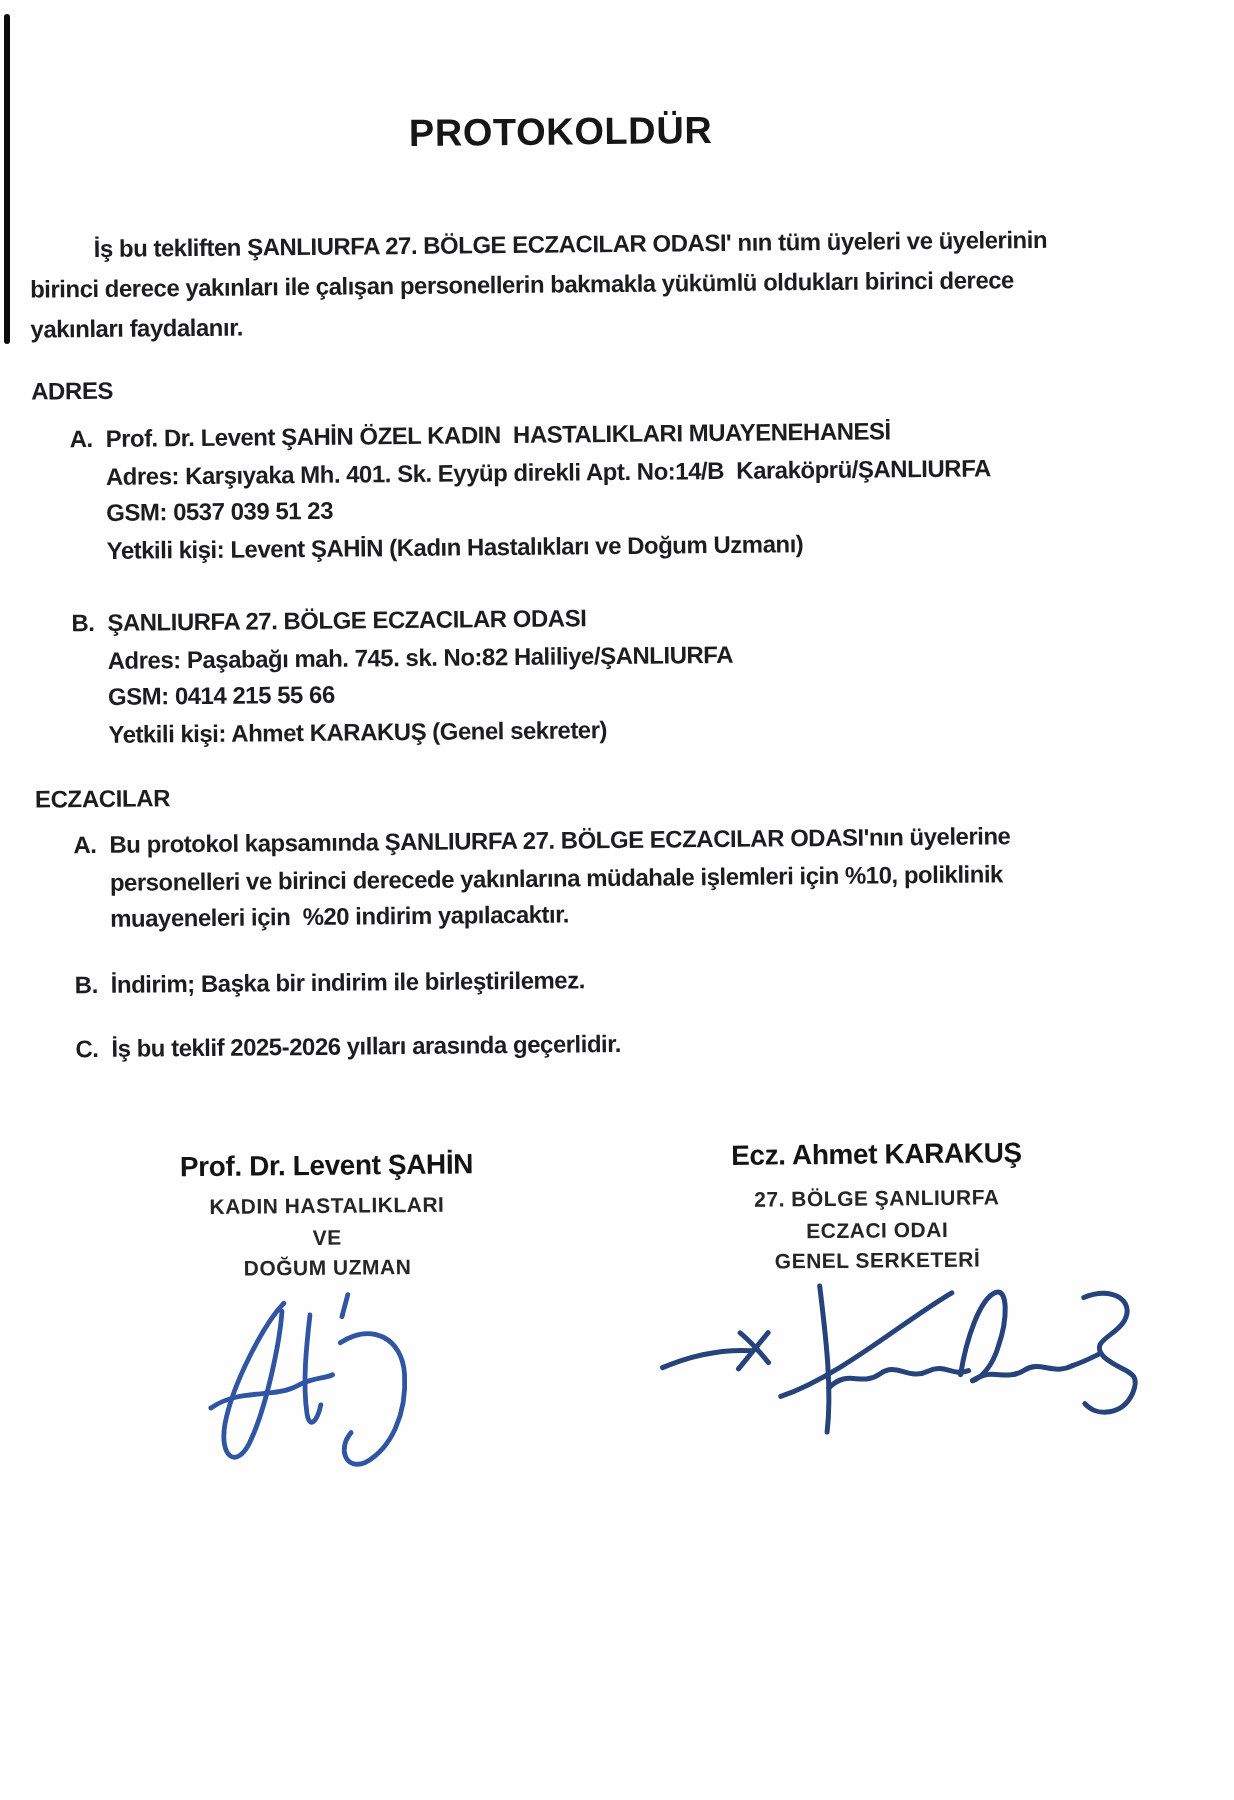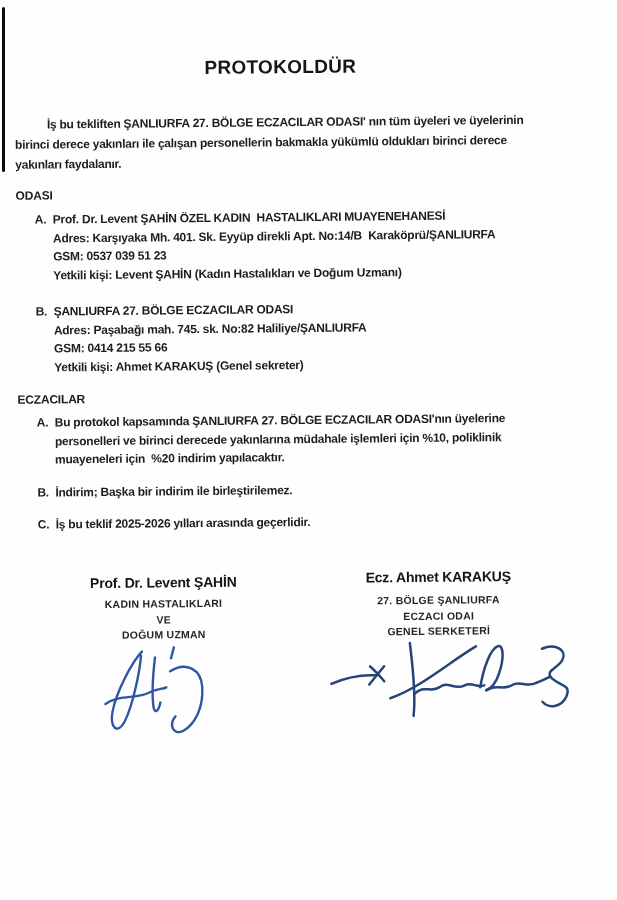--- a/index.html
+++ b/index.html
@@ -42,21 +42,21 @@
   <div class="content">
 
     <h1 class="title">PROTOKOLDÜR</h1>
 
     <div class="intro">
       <div class="line indent">İş bu tekliften ŞANLIURFA 27. BÖLGE ECZACILAR ODASI' nın tüm üyeleri ve üyelerinin</div>
       <div class="line">birinci derece yakınları ile çalışan personellerin bakmakla yükümlü oldukları birinci derece</div>
       <div class="line">yakınları faydalanır.</div>
     </div>
 
-    <div class="heading" style="top:184px">ODASI</div>
+    <div class="heading" style="top:184px">ADRES</div>
 
     <div class="li" style="top:208px">
       <span class="letter">A.</span>
       <div class="lines">
         <div class="line">Prof. Dr. Levent ŞAHİN ÖZEL KADIN  HASTALIKLARI MUAYENEHANESİ</div>
         <div class="line">Adres: Karşıyaka Mh. 401. Sk. Eyyüp direkli Apt. No:14/B  Karaköprü/ŞANLIURFA</div>
         <div class="line">GSM: 0537 039 51 23</div>
         <div class="line">Yetkili kişi: Levent ŞAHİN (Kadın Hastalıkları ve Doğum Uzmanı)</div>
       </div>
     </div>

